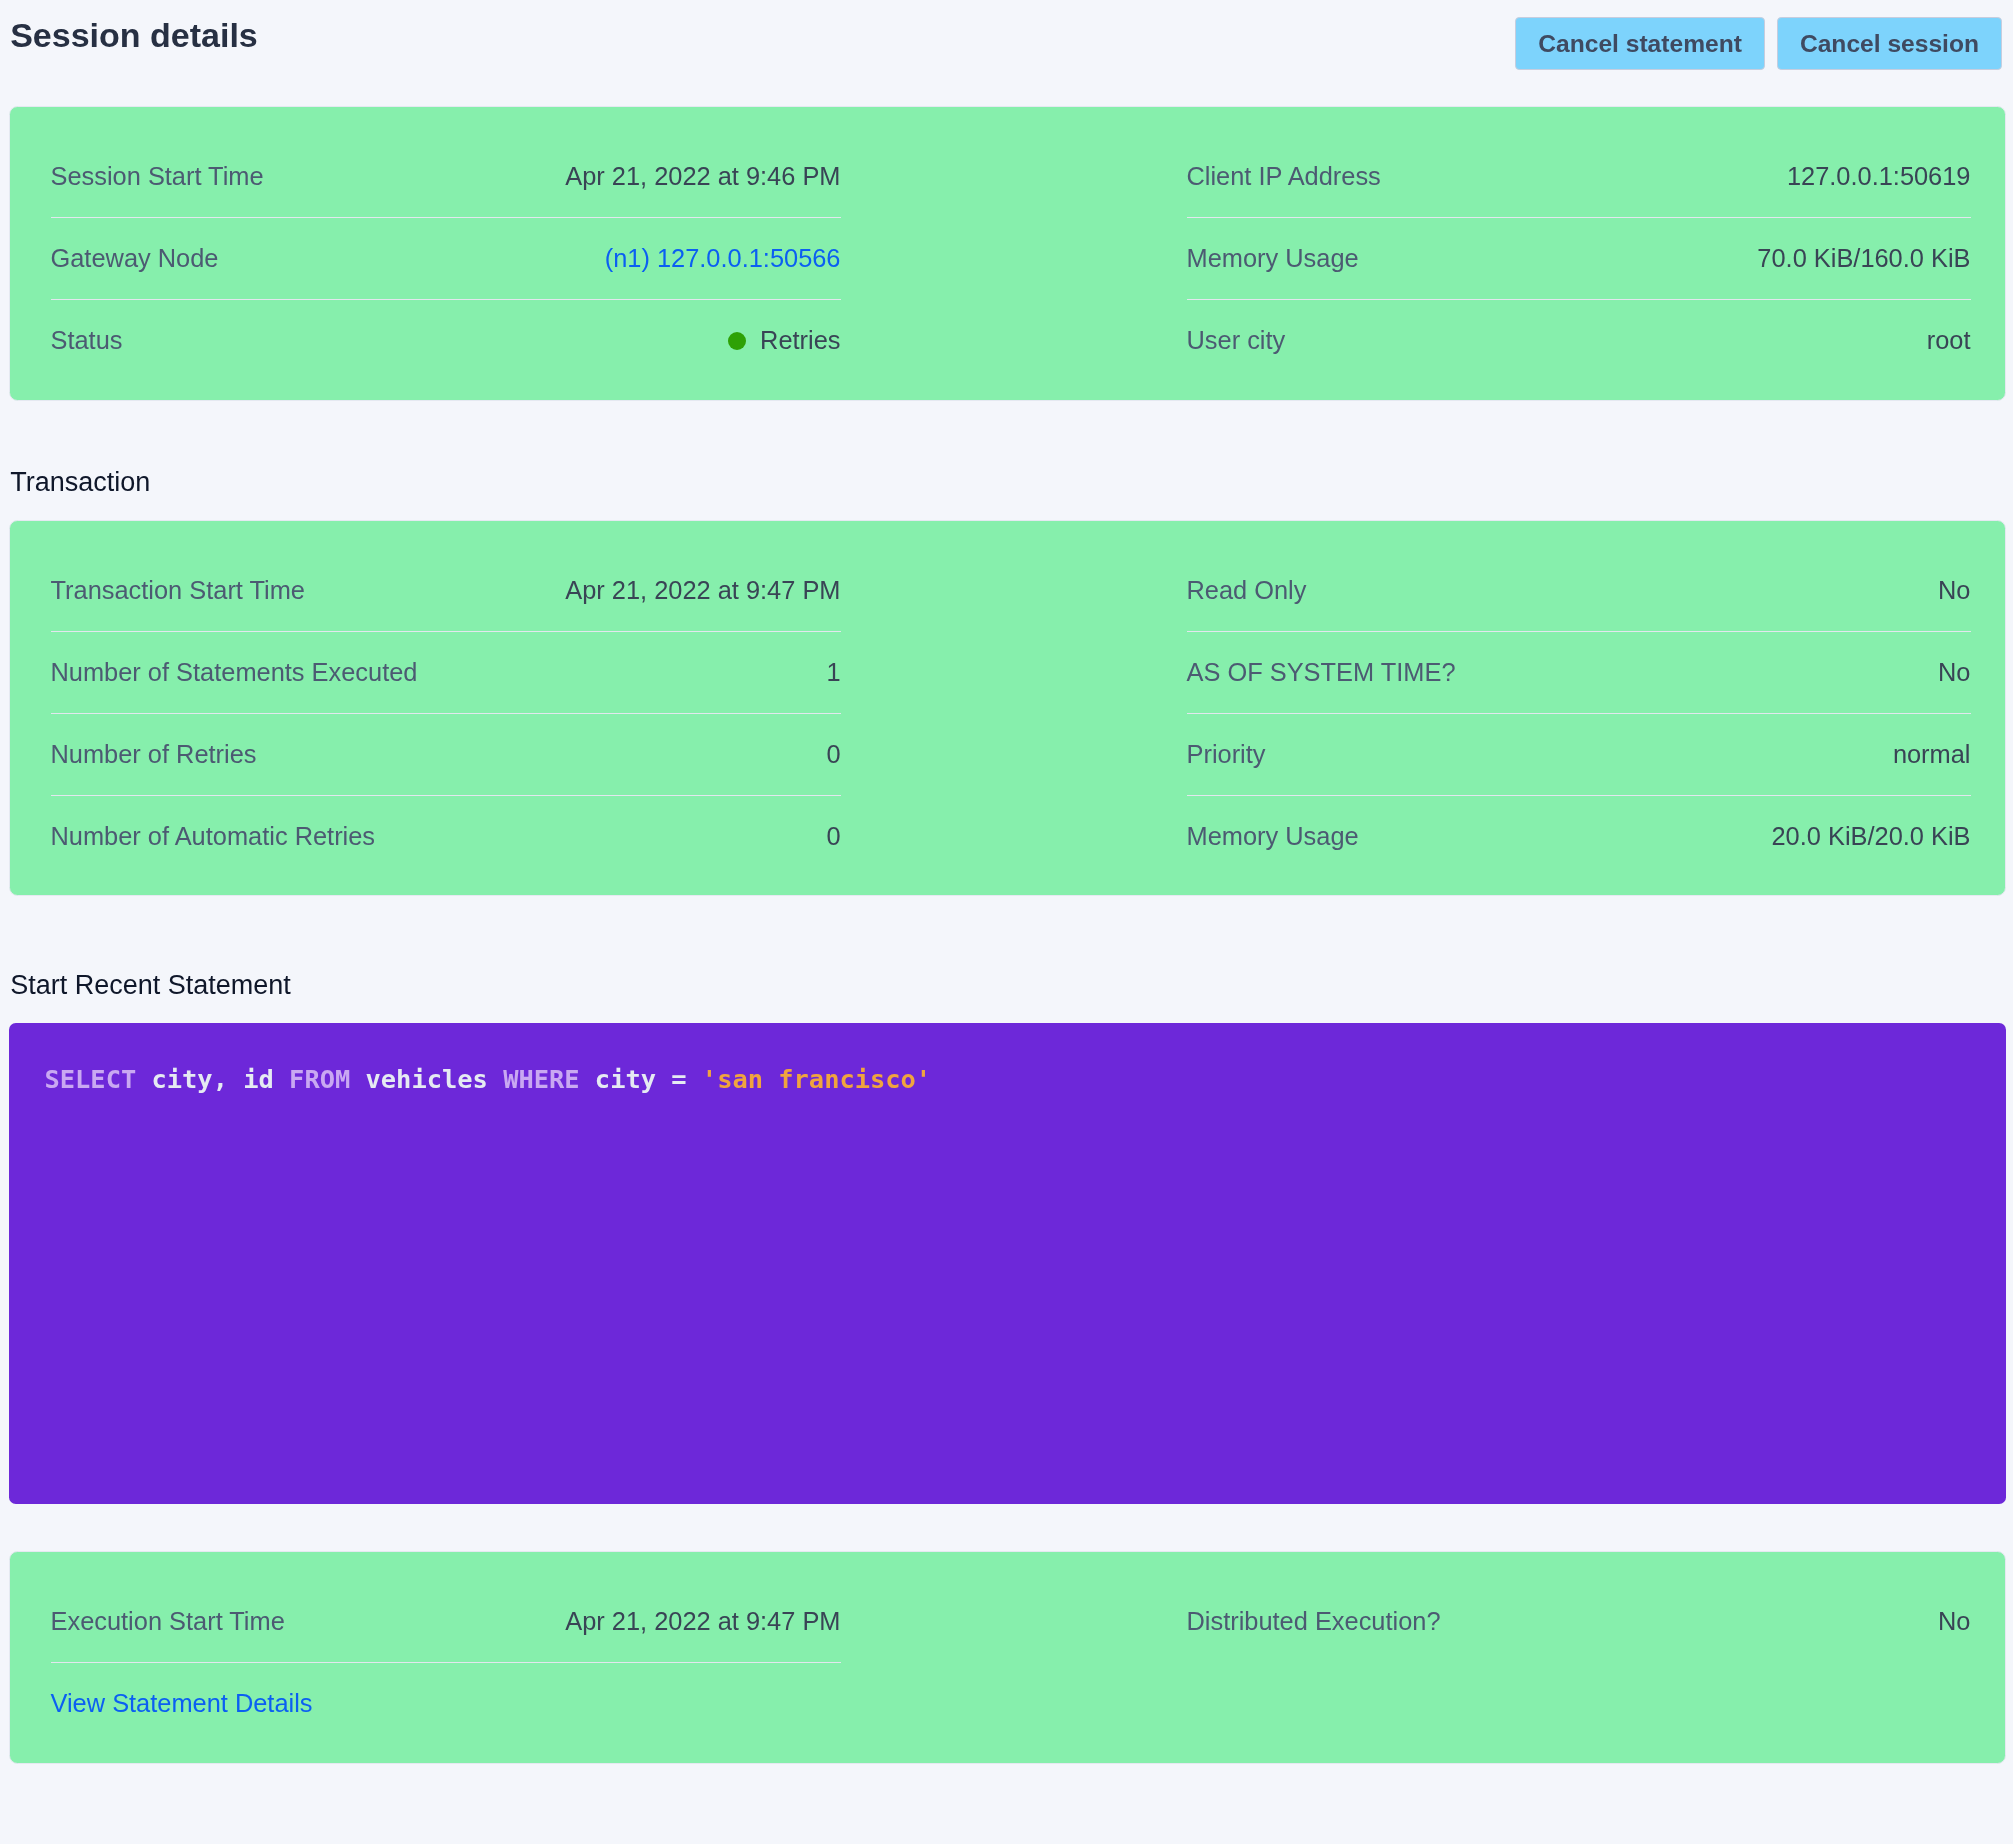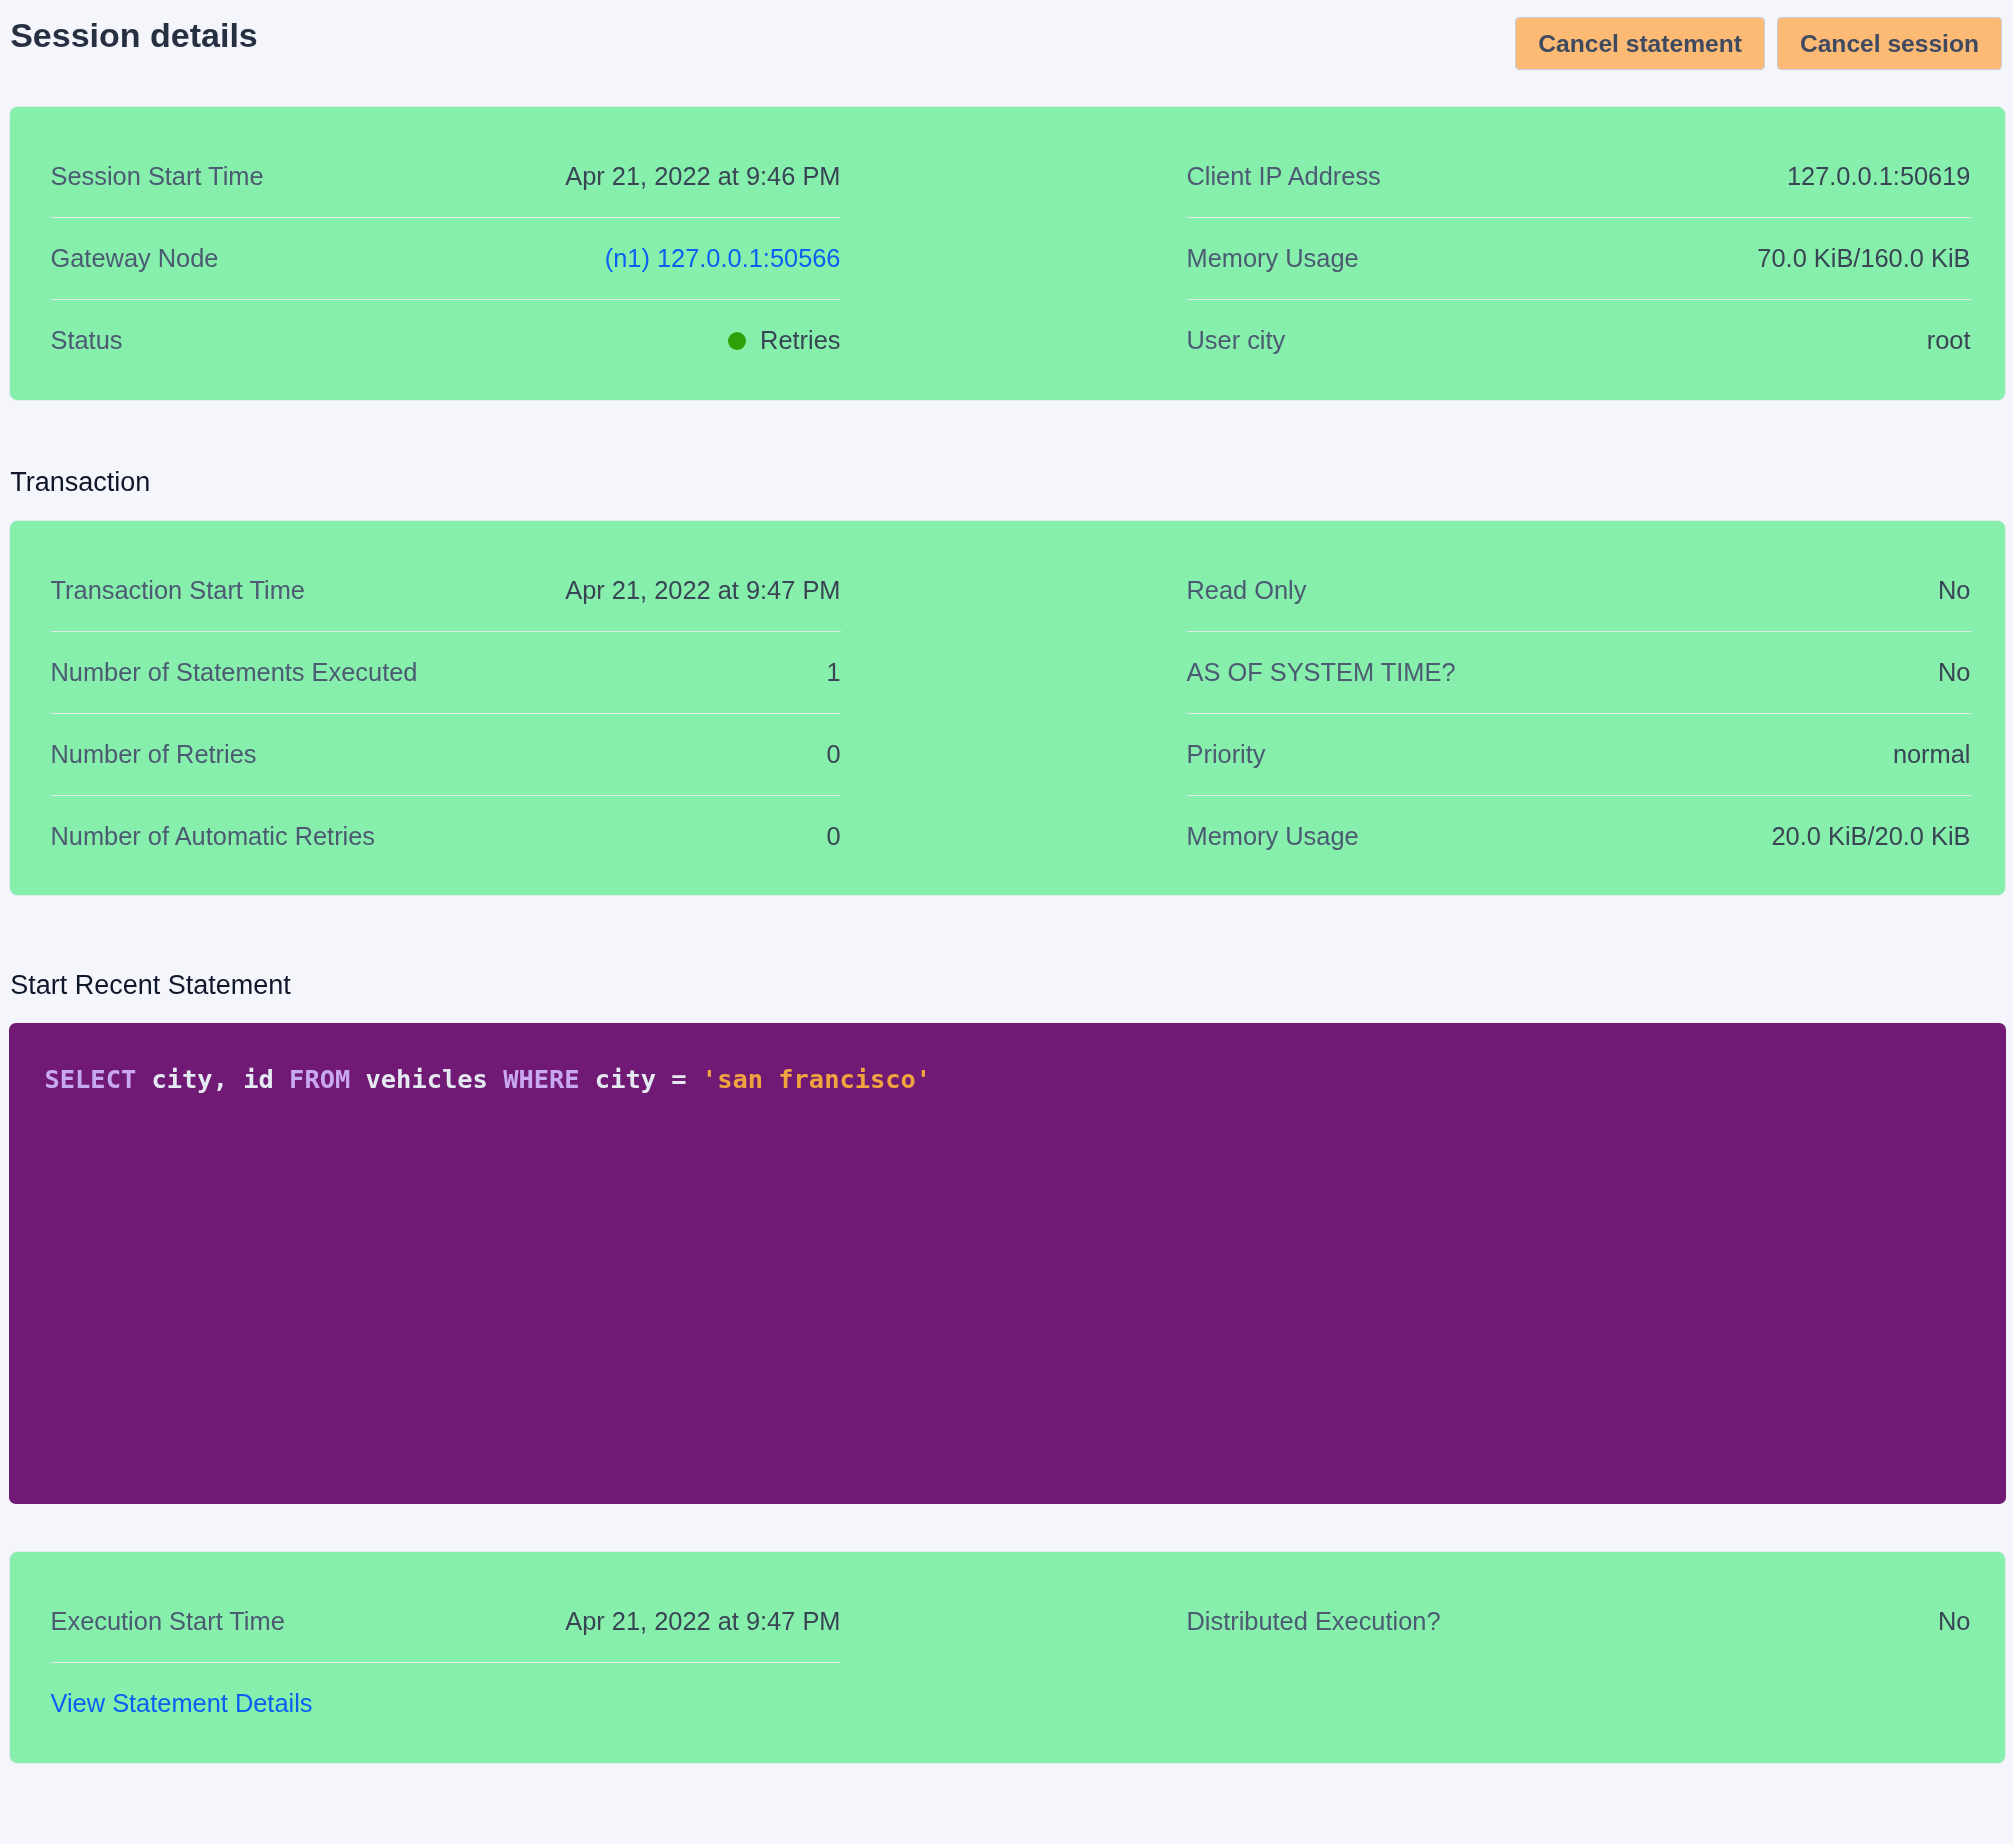--- a/index.html
+++ b/index.html
@@ -18,21 +18,21 @@
     padding: 12px 12px 0 10.2px;
   }
   .page-title {
     font-size: 34px;
     line-height: 47px;
     color: #273043;
     font-weight: 700;
   }
   .header-actions { display: flex; gap: 12px; padding-top: 5.1px; }
   .btn {
-    background: #fdba74;
+    background: #7dd3fc;
     border: 0.8px solid #c6cdde;
     border-radius: 4.2px;
     padding: 0 22px;
     height: 53px;
     line-height: 51px;
     font-size: 24.6px;
     font-weight: bold;
     color: #3f4a61;
     font-family: "Liberation Sans", sans-serif;
     cursor: pointer;
@@ -75,21 +75,21 @@
     font-size: 27px;
     line-height: 34px;
     color: #0f172a;
     margin: 0 0 21px 10.2px;
     font-weight: 500;
   }
   .heading-transaction { margin-top: 64px; }
   .heading-statement { margin-top: 72px; }
   .sql-box {
     margin: 0 8.5px;
-    background: #701a75;
+    background: #6d28d9;
     border-radius: 6.8px;
     height: 481px;
     padding: 41px 36px;
     box-sizing: border-box;
     font-family: "DejaVu Sans Mono", monospace;
     font-size: 25.4px;
     font-weight: bold;
     white-space: pre;
   }
   .tok-keyword { color: #c9a8f2; }

